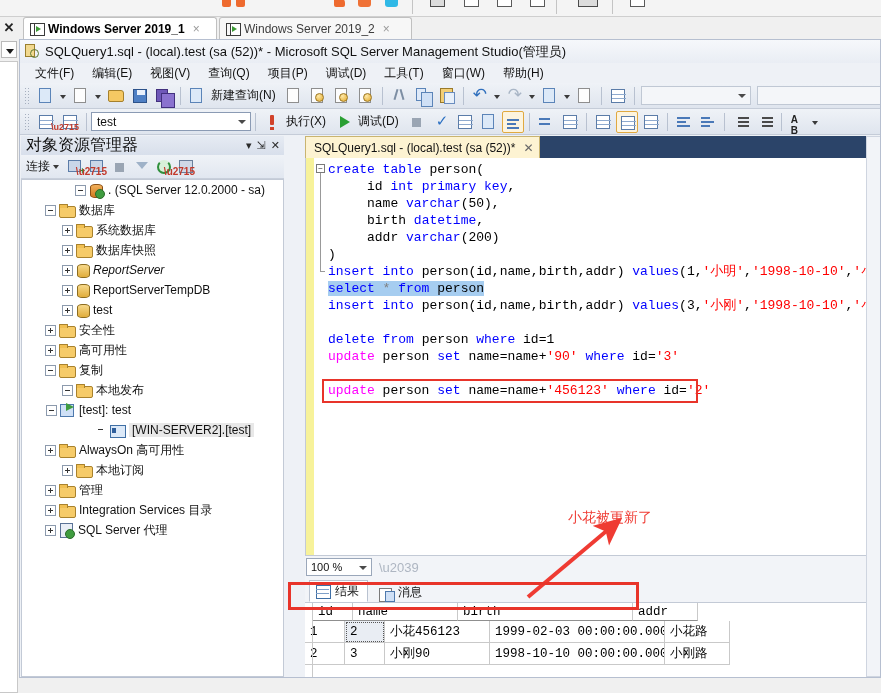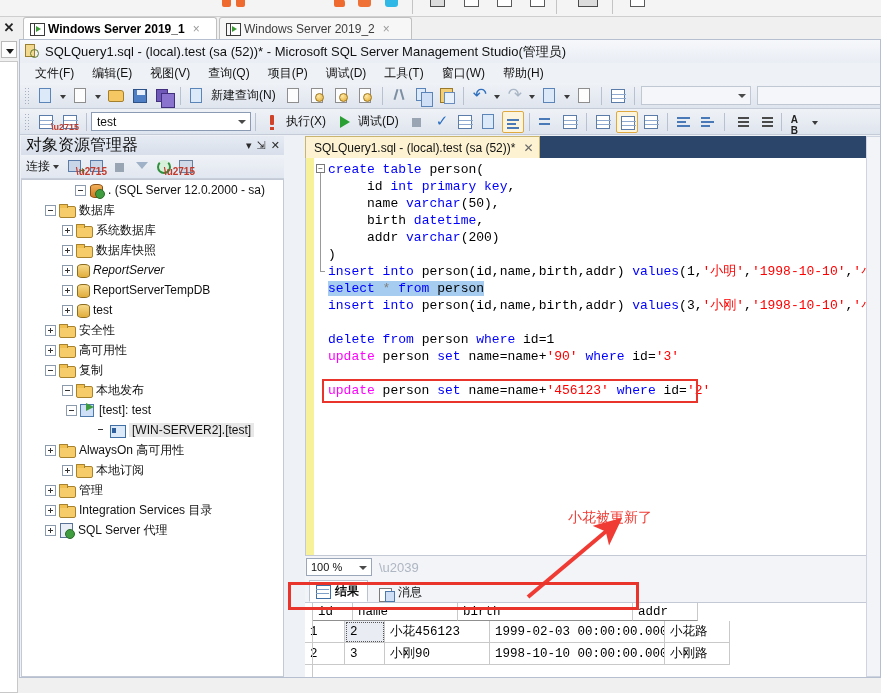--- a/index.html
+++ b/index.html
@@ -340,21 +340,21 @@
 
   
   #restabs {
     position:absolute; left:0; top:442px; width:576px; height:24px;
     background:#f2f4f8; display:flex; align-items:flex-end;
   }
   .restab { height:22px; display:flex; align-items:center; padding:0 8px 0 5px;
     border:1px solid transparent; cursor:pointer; }
   .restab.active { background:#ffffff; border-color:#b9c2d0; border-bottom-color:#ffffff; }
   .restab .t { font-size:12px; color:#111; }
-  .restab.active .t { font-weight:bold; }
+  .restab.active .t { font-weight:normal; }
   .ric { width:16px; height:14px; margin-right:4px; position:relative; flex:none;}
   .ric.grid::before{ content:""; position:absolute; left:1px; top:1px; width:13px; height:12px;
     background:#fff; border:1px solid #3f6fa5;}
   .ric.grid::after{ content:""; position:absolute; left:1px; top:5px; width:13px; height:1px;
     background:#7fa0c8; box-shadow:0 4px 0 #7fa0c8;}
   .ric.msg::before{ content:""; position:absolute; left:1px; top:1px; width:11px; height:12px;
     background:#fefefe; border:1px solid #7a7a7a;}
   .ric.msg::after{ content:""; position:absolute; left:7px; top:4px; width:8px; height:9px;
     background:#cfe0f6; border:1px solid #4e79ad;}
 
@@ -715,21 +715,21 @@
           <div class="node" style="padding-left: 23px;">
             <span class="exp"></span>
             <span class="folder"></span>
             <span class="nlabel">复制</span>
           </div>
           <div class="node" style="padding-left: 40px;">
             <span class="exp"></span>
             <span class="folder"></span>
             <span class="nlabel">本地发布</span>
           </div>
-          <div class="node" style="padding-left: 44px;">
+          <div class="node" style="padding-left: 24px;">
             <span class="exp"></span>
             <span class="pubico"></span>
             <span class="nlabel">[test]: test</span>
           </div>
           <div class="node" style="padding-left: 74px;">
             <span class="exp none"></span>
             <span class="subico"></span>
             <span class="nlabel sel">[WIN-SERVER2].[test]</span>
           </div>
           <div class="node" style="padding-left: 23px;">

